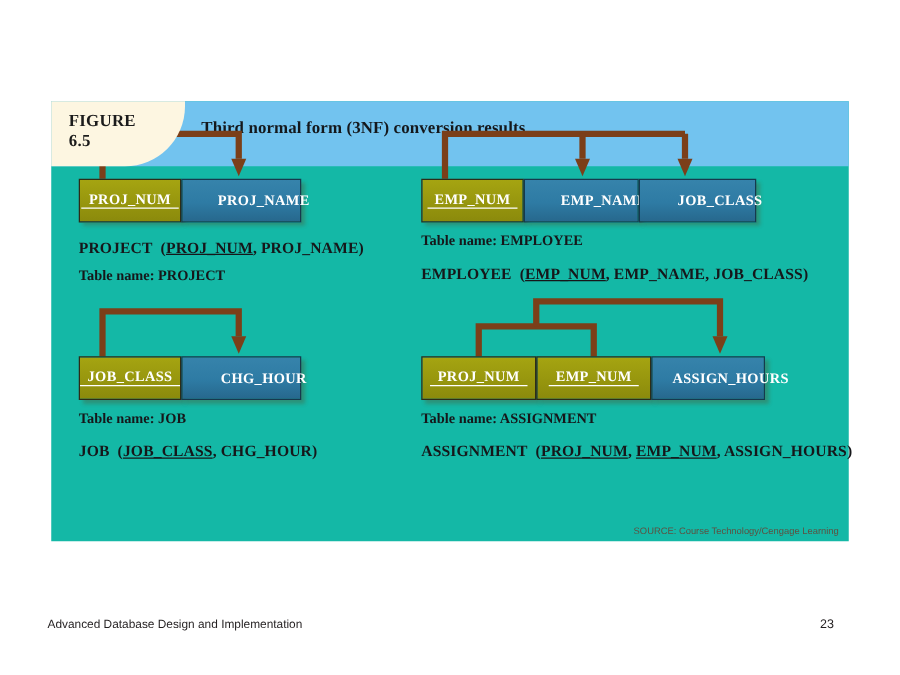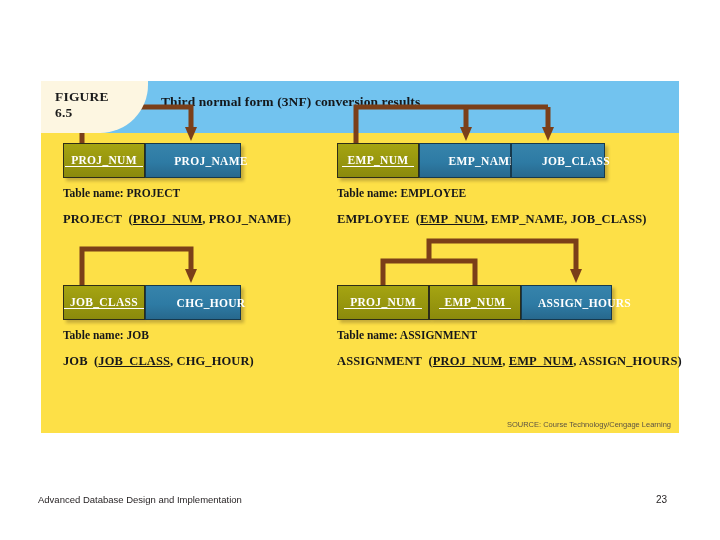--- a/index.html
+++ b/index.html
@@ -6,21 +6,21 @@
   body{
     width:720px;height:540px;background:#ffffff;overflow:hidden;
     font-family:"Liberation Sans",sans-serif;
     -webkit-font-smoothing:antialiased;
   }
   .slide{position:relative;width:720px;height:540px;}
 
   
   .figure-panel{
     position:absolute;left:41px;top:81px;width:638px;height:352px;
-    background:#fde047;
+    background:#14b8a6;
   }
   .banner{
     position:absolute;left:0;top:0;width:638px;height:52px;
     background:#72c3ef;
   }
   .fig-tab{
     position:absolute;left:0;top:0;width:107px;height:52px;
     background:#fdf6e1;
     border-bottom-right-radius:48px;
     z-index:3;
@@ -122,22 +122,22 @@
         <path d="M 128 44 L 122 30 L 134 30 Z" fill="#7b3f19"></path>
       </svg>
       <div class="entity">
         <div class="attr key pk" style="width:82px">
           <span class="txt">PROJ_NUM</span>
         </div>
         <div class="attr nonkey" style="width:96px">
           <span class="txt">PROJ_NAME</span>
         </div>
       </div>
+      <div class="cap relation"><span>PROJECT</span>&nbsp; (<span class="u">PROJ_NUM</span><span>, PROJ_NAME)</span></div>
       <div class="cap tbl-name">Table name: PROJECT</div>
-      <div class="cap relation"><span>PROJECT</span>&nbsp; (<span class="u">PROJ_NUM</span><span>, PROJ_NAME)</span></div>
     </div>
 
     <div class="quad q-tr">
       <svg class="deps" width="300" height="48">
         <path d="M 19 46 L 19 10 L 211 10" stroke="#7b3f19" stroke-width="5" fill="none"></path>
         <path d="M 129 10 L 129 30" stroke="#7b3f19" stroke-width="5" fill="none"></path>
         <path d="M 211 10 L 211 30" stroke="#7b3f19" stroke-width="5" fill="none"></path>
         <path d="M 129 44 L 123 30 L 135 30 Z" fill="#7b3f19"></path>
         <path d="M 211 44 L 205 30 L 217 30 Z" fill="#7b3f19"></path>
       </svg>

